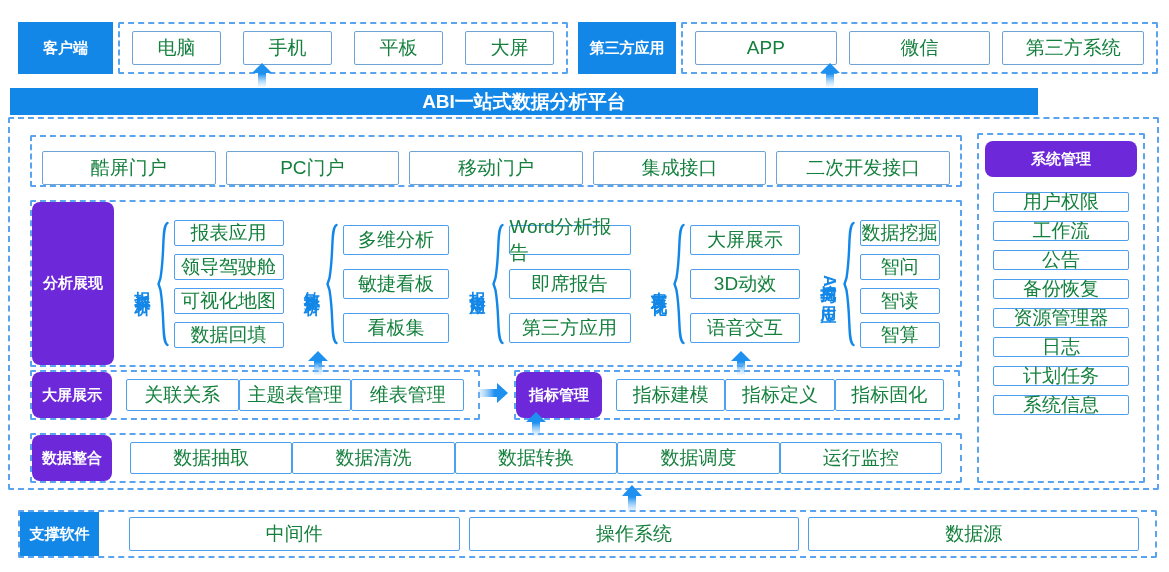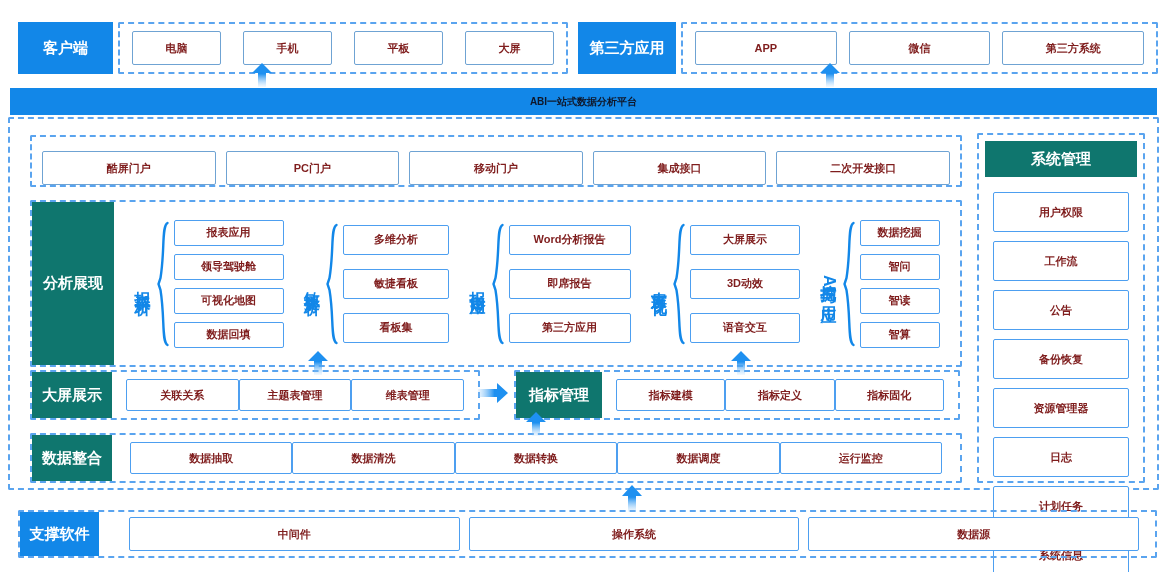--- a/index.html
+++ b/index.html
@@ -2,35 +2,35 @@
 <html><head>
 <meta charset="utf-8">
 <style>
   html,body{margin:0;padding:0;background:#fff;}
   .page{position:relative;width:1169px;height:572px;background:#fff;
         font-family:"Liberation Sans","DejaVu Sans",sans-serif;overflow:hidden;}
   .dashed{border:2px dashed #5aa4ef;border-radius:2px;box-sizing:border-box;}
   .lbl{display:flex;align-items:center;justify-content:center;color:#fff;
        font-weight:bold;font-size:15px;box-sizing:border-box;}
   .dark{background:#1287e8;}
-  .light{background:#0f766e;}
+  .light{background:#6d28d9;border-radius:8px;}
   .box-item{border:1px solid #4d9ff0;background:#fff;border-radius:2px;
             display:flex;align-items:center;justify-content:center;
-            color:#7f1d1d;font-size:11px;box-sizing:border-box;font-weight:bold;}
+            color:#15803d;font-size:19px;box-sizing:border-box;}
   .muted{border-color:#6fa3d3;}
   
   .top-row{position:absolute;left:18px;top:22px;width:1140px;height:52px;display:flex;}
   .top-grp{display:flex;}
   .top-grp .lbl{width:95px;height:100%;}
   .top-grp .dashed{margin-left:5px;display:flex;align-items:center;gap:22px;
                    padding:0 12px;box-sizing:border-box;height:100%;}
   .top-grp .box-item{height:34px;flex:1;}
   
-  .banner{position:absolute;left:10px;top:88px;width:1147px;height:27px;
-          background:#1287e8;color:#0f172a;font-weight:bold;font-size:10px;
+  .banner{position:absolute;left:10px;top:88px;width:1028px;height:27px;
+          background:#1287e8;color:#ffffff;font-weight:bold;font-size:19px;
           display:flex;align-items:center;justify-content:center;}
   
   .platform{position:absolute;left:8px;top:117px;width:1151px;height:373px;}
   .portal{position:absolute;left:20px;top:16px;width:932px;height:52px;
           display:flex;align-items:flex-end;gap:10px;padding:0 10px;}
   .portal .box-item{height:34px;flex:1;}
   
   .analysis{position:absolute;left:20px;top:81px;width:932px;height:167px;display:flex;}
   .analysis .lbl{width:82px;height:100%;flex:none;}
   .an-groups{flex:1;display:flex;justify-content:space-evenly;align-items:center;}
@@ -48,21 +48,21 @@
   .row-items .box-item{height:32px;flex:1;}
   .metrics{position:absolute;left:504px;top:251px;width:446px;height:50px;display:flex;align-items:center;}
   .metrics .lbl{width:86px;height:100%;flex:none;}
   .integration{position:absolute;left:20px;top:314px;width:932px;height:50px;display:flex;align-items:center;}
   .integration .lbl{width:80px;height:100%;flex:none;}
   .integration .row-items{padding:0 18px;}
   
   .system{position:absolute;left:967px;top:14px;width:168px;height:350px;}
   .sys-header{margin:6px 6px 0;height:36px;font-size:15px;}
   .sys-items{display:flex;flex-direction:column;gap:9px;margin:15px 14px 0;}
-  .sys-items .box-item{height:40px;}
+  .sys-items .box-item{height:20px;}
   
   .support{position:absolute;left:18px;top:510px;width:1139px;height:48px;display:flex;align-items:center;}
   .support .lbl{width:79px;height:100%;flex:none;}
   .support .row-items{padding:0 16px 0 30px;gap:9px;}
   .support .box-item{height:34px;}
   
   .arrow{position:absolute;z-index:5;line-height:0;}
 </style>
 </head>
 <body>

